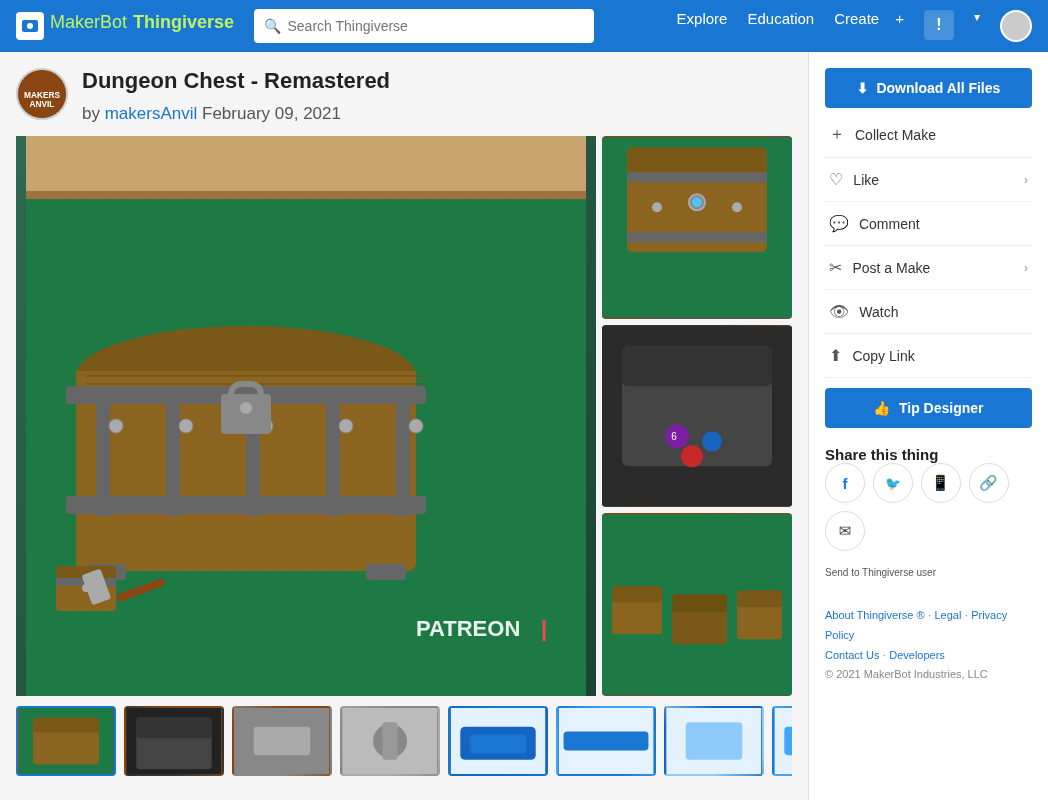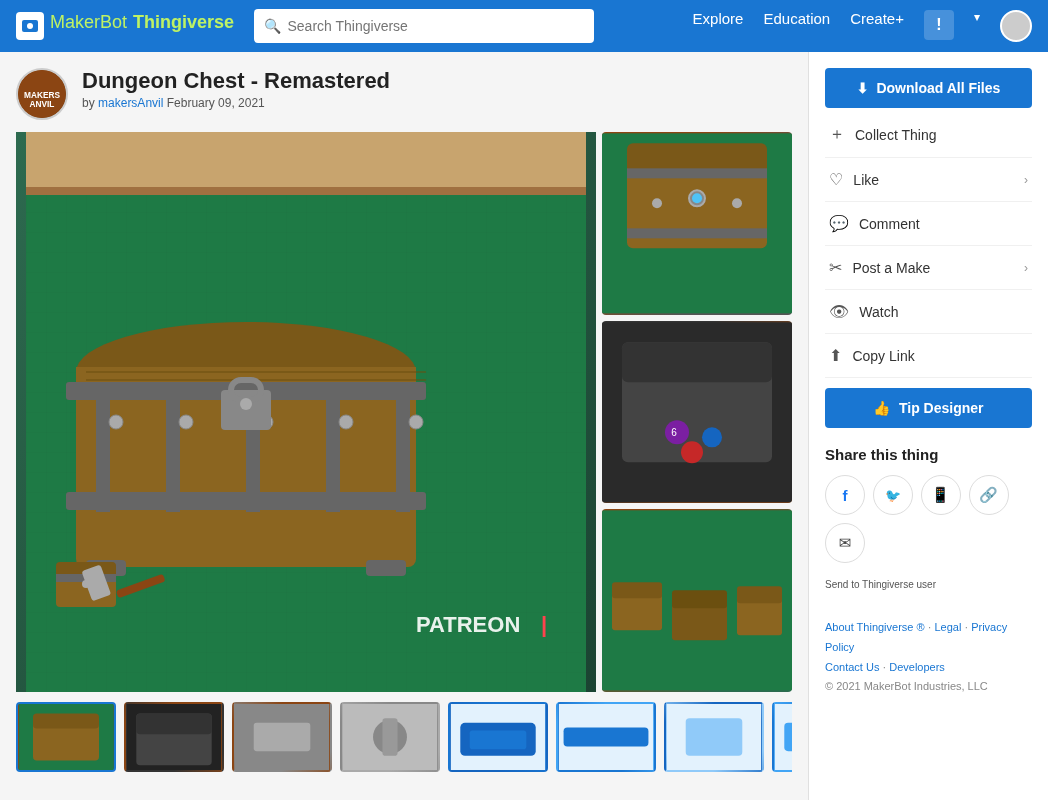--- a/index.html
+++ b/index.html
@@ -52,21 +52,21 @@
     .nav-links {
       margin-left: auto;
       display: flex;
       align-items: flex-start;
       gap: 20px;
       color: white;
       font-size: 15px;
     }
     .nav-link { cursor: pointer; }
     .create-btn {
-      display: flex; align-items: center; gap: 0; cursor: pointer;
+      display: flex; align-items: center; gap: 16px; cursor: pointer;
     }
     .notif-btn {
       width: 30px; height: 30px;
       background: rgba(255,255,255,0.2);
       border-radius: 4px;
       display: flex; align-items: center; justify-content: center;
       color: white; font-weight: bold; font-size: 16px; cursor: pointer;
     }
     .avatar {
       width: 32px; height: 32px;
@@ -109,23 +109,23 @@
       background: linear-gradient(135deg, #8B4513 0%, #654321 100%);
       display: flex; align-items: center; justify-content: center;
       color: white; font-size: 10px; font-weight: bold; text-align: center;
     }
     .title-text h1 {
       font-size: 22px;
       font-weight: 600;
       color: #222;
     }
     .title-text .subtitle {
-      font-size: 12px;
+      font-size: 17px;
       color: #555;
-      margin-top: 2px;
+      margin-top: 10px;
     }
     .title-text .subtitle a {
       color: #1976d2;
       text-decoration: none;
     }
 
     
     .image-area {
       display: flex;
       gap: 6px;
@@ -247,21 +247,21 @@
       margin: 10px 0;
     }
 
     .share-section {
       margin-top: 8px;
     }
     .share-title {
       font-size: 15px;
       font-weight: 600;
       color: #222;
-      margin-bottom: 12px;
+      margin-bottom: 0;
     }
     .share-icons {
       display: flex;
       gap: 8px;
       flex-wrap: wrap;
     }
     .share-icon-btn {
       width: 40px; height: 40px;
       border: 1px solid #ddd;
       border-radius: 50%;
@@ -531,21 +531,21 @@
 
   <div class="sidebar">
 
     <button class="download-btn">
       <span>⬇</span>
       <span>Download All Files</span>
     </button>
 
     <div class="action-item">
       <span class="action-icon">＋</span>
-      <span>Collect Thing</span>
+      <span>Collect Make</span>
     </div>
 
     <div class="action-item">
       <span class="action-icon">♡</span>
       <span>Like</span>
       <span class="action-arrow">›</span>
     </div>
 
     <div class="action-item">
       <span class="action-icon">💬</span>

